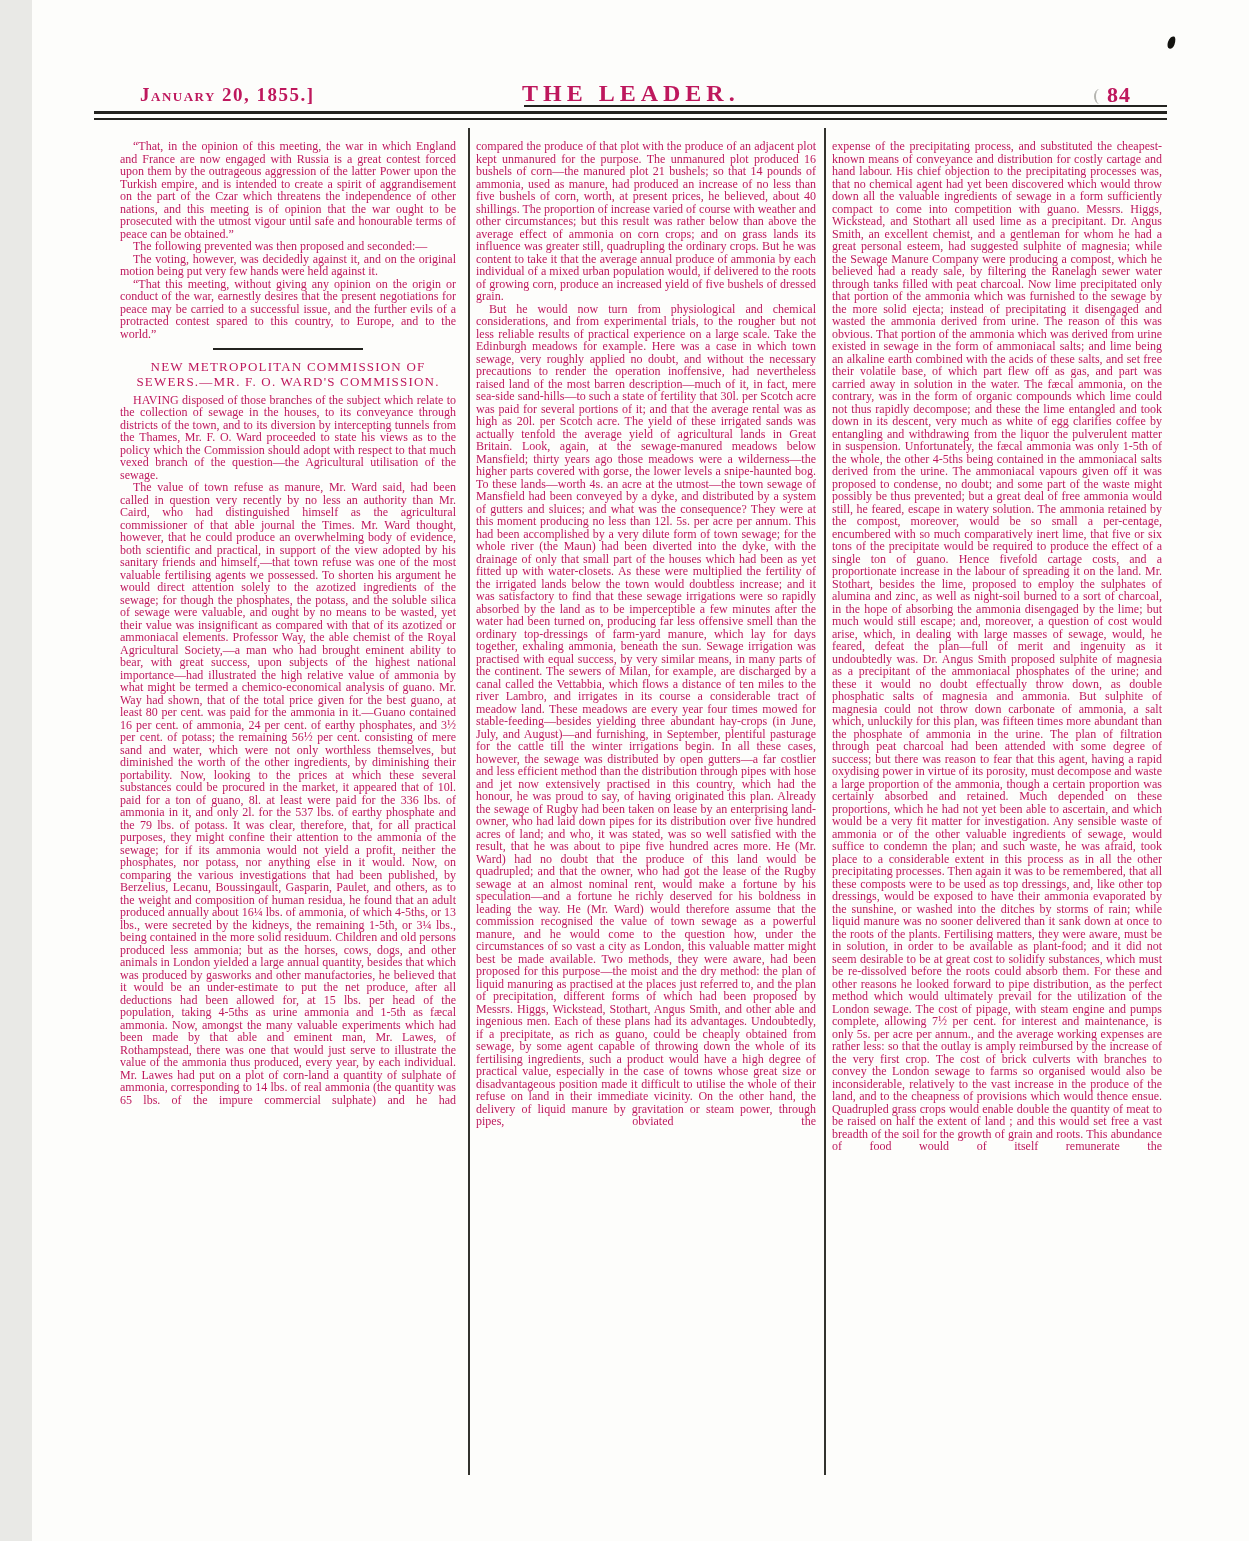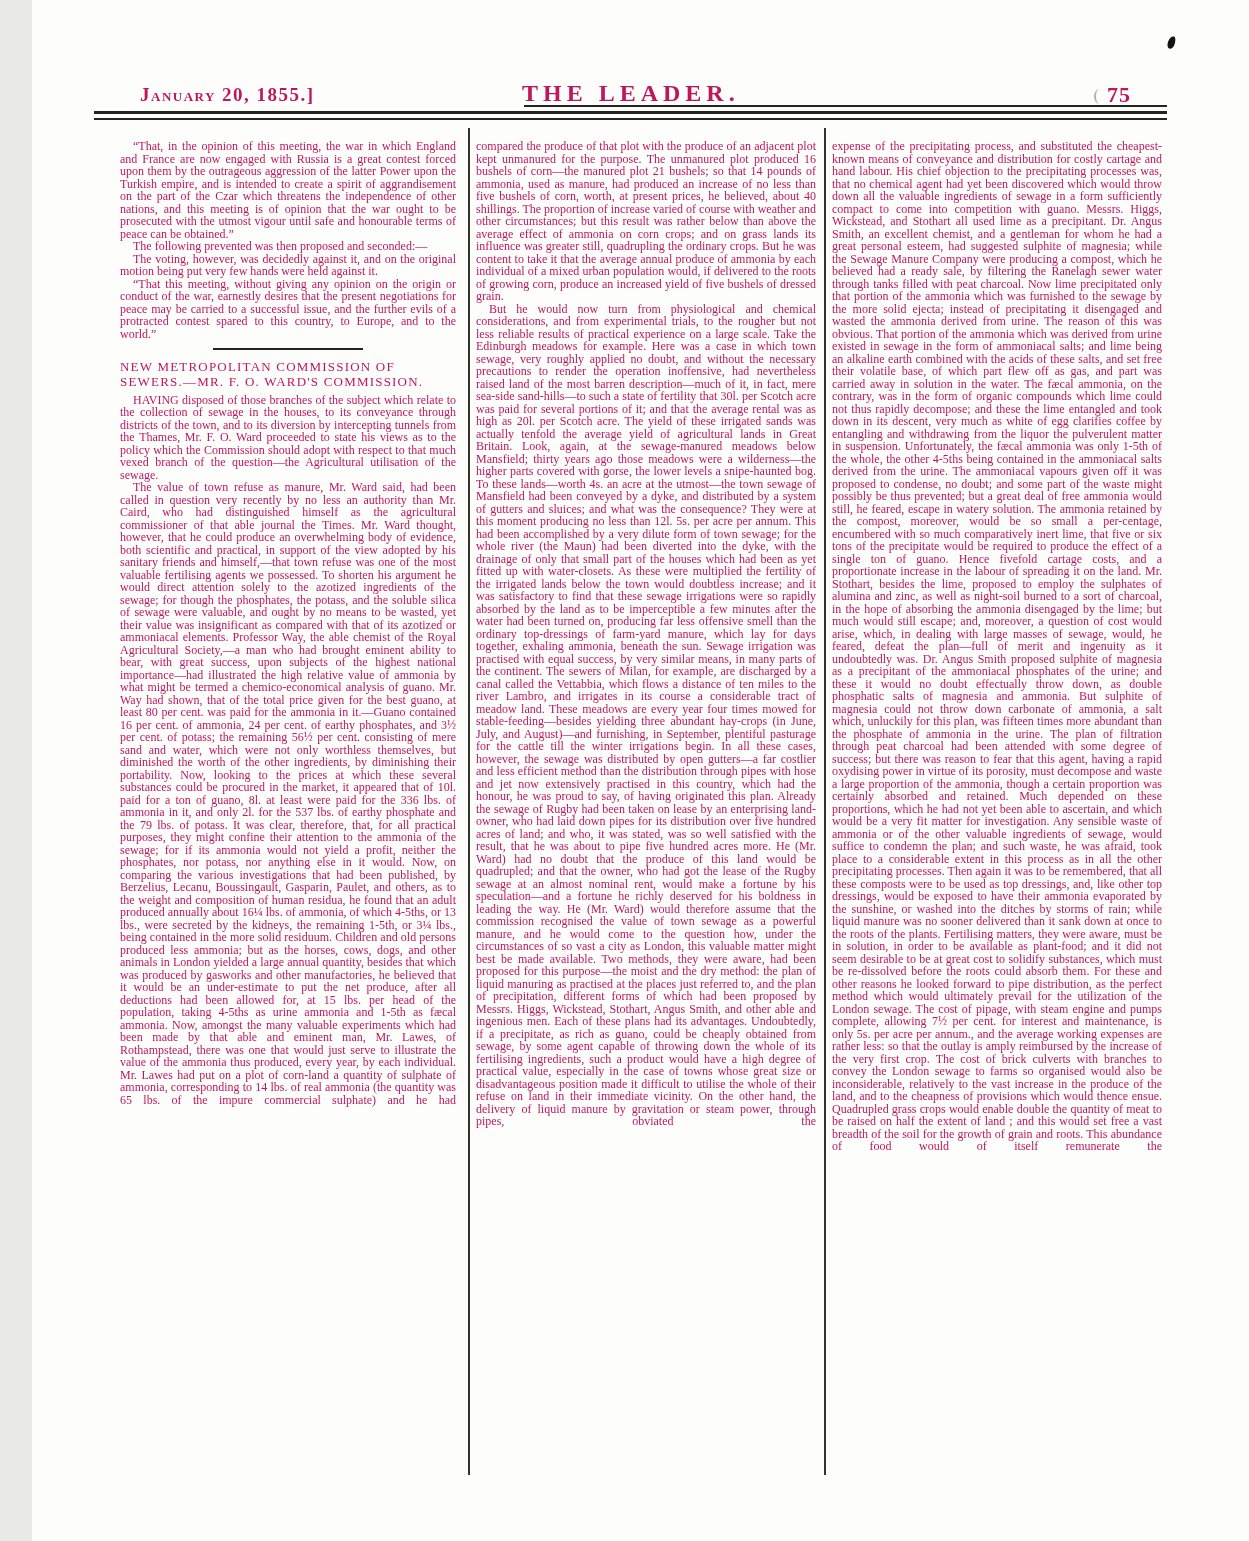--- a/index.html
+++ b/index.html
@@ -57,35 +57,35 @@
   .para{margin:0;text-indent:13px;}
   .para.flush{text-indent:0;}
   .para.runoff{text-align-last:justify;-moz-text-align-last:justify;}
   .divider{
     width:150px;height:1.8px;background:#23231f;
     margin:8px auto 9px auto;
   }
   .art-head{
     margin:0 0 4px 0;padding:0;
     font-size:13px;font-weight:normal;
-    letter-spacing:1.2px;text-align:left;line-height:15.5px;
+    letter-spacing:1.2px;text-align:center;line-height:15.5px;
     text-indent:0;
   }
   .art-head .hl{display:block;white-space:nowrap;}
 </style>
 </head>
 <body>
 
 <div class="page">
 
   <div class="ink-blob"></div>
 
   <div class="date">January 20, 1855.]</div>
   <div class="masthead">THE LEADER.</div>
-  <div class="folio"><span class="smudge"></span><span>75</span></div>
+  <div class="folio"><span class="smudge"></span><span>84</span></div>
 
   <div class="rule rule-title"></div>
   <div class="rule rule-a"></div>
   <div class="rule rule-b"></div>
 
   <div class="vrule vrule-1"></div>
   <div class="vrule vrule-2"></div>
 
   <section class="col col-left">
     <p class="para">“That, in the opinion of this meeting, the war in which England and France are now engaged with Russia is a great contest forced upon them by the outrageous aggression of the latter Power upon the Turkish empire, and is intended to create a spirit of aggrandisement on the part of the Czar which threatens the independence of other nations, and this meeting is of opinion that the war ought to be prosecuted with the utmost vigour until safe and honourable terms of peace can be obtained.”</p>

